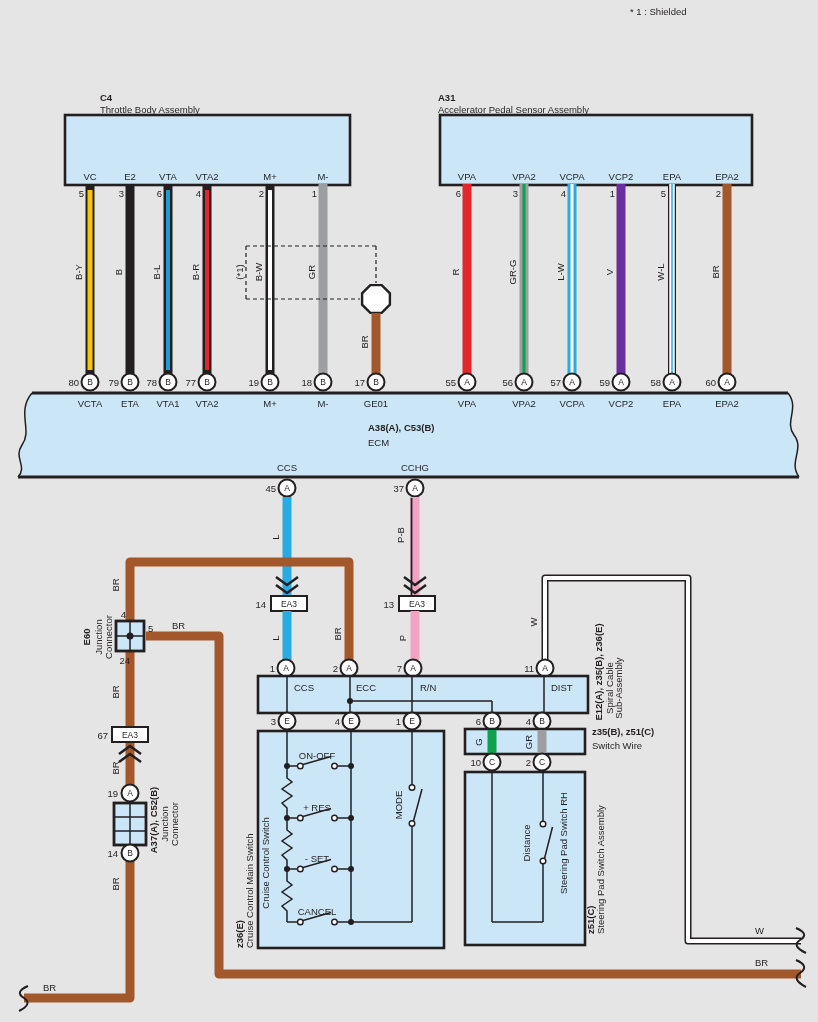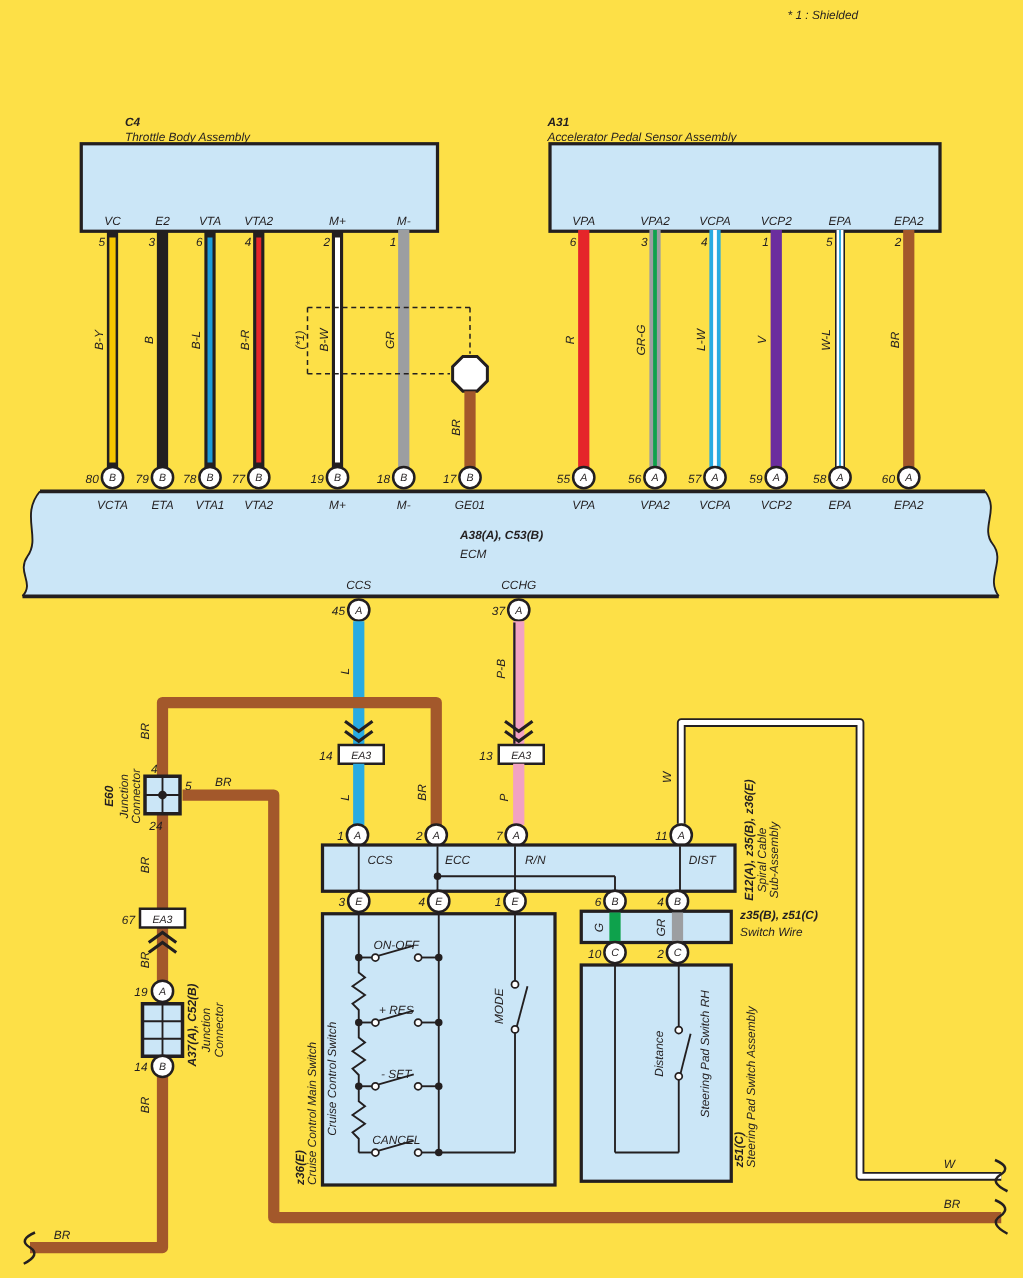--- a/index.html
+++ b/index.html
@@ -1,16 +1,16 @@
 <!DOCTYPE html>
 <html><head>
 <meta charset="utf-8">
 <style>
   html,body{margin:0;padding:0;background:#fff;}
-  #stage{position:relative;width:818px;height:1022px;background:#fde047;overflow:hidden;font-style:italic;}
+  #stage{position:relative;width:818px;height:1022px;background:#e5e5e5;overflow:hidden;}
   svg text{font-family:"Liberation Sans","DejaVu Sans",sans-serif;fill:#231F20;}
   .t{font-size:9.5px;}
   .ts{font-size:8.5px;}
   .tb{font-weight:bold;}
   .mid{text-anchor:middle;}
   .end{text-anchor:end;}
   .blk{fill:#CBE6F7;stroke:#231F20;stroke-width:2.6;}
   .box{fill:#fff;stroke:#231F20;stroke-width:2;}
   .thin{stroke:#231F20;stroke-width:1.5;fill:none;}
   .pin{fill:#fff;stroke:#231F20;stroke-width:2;}

